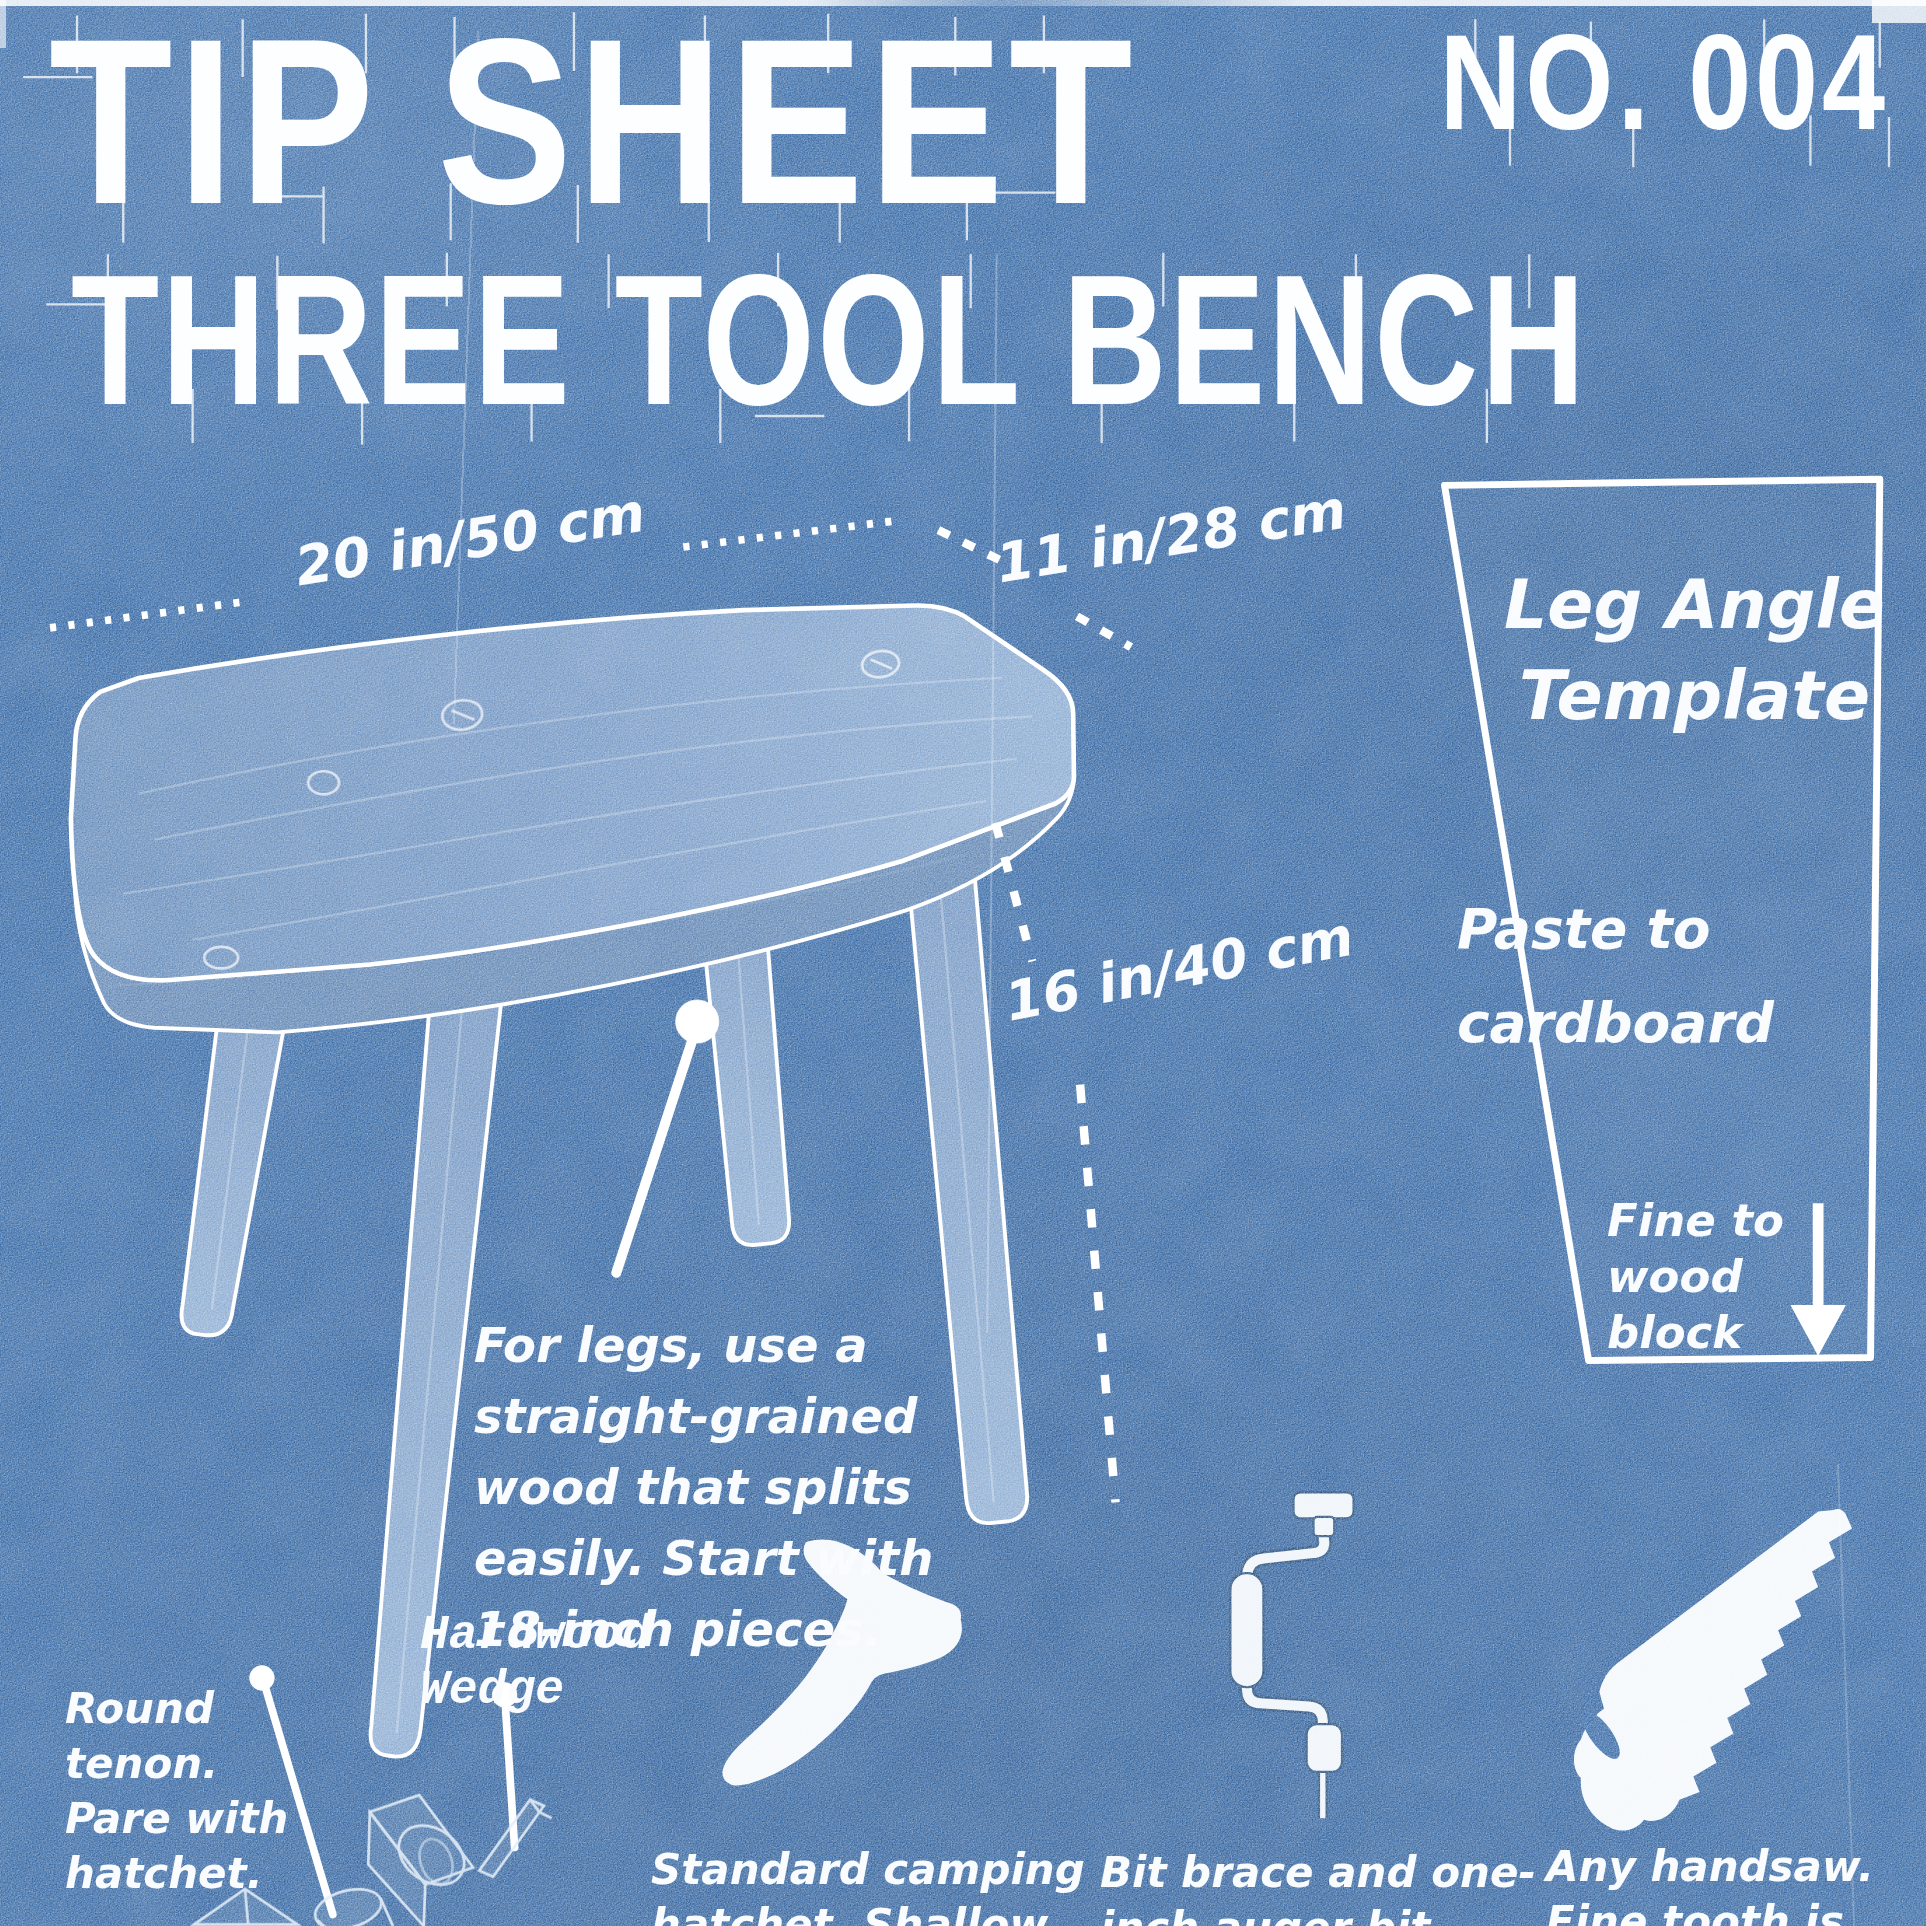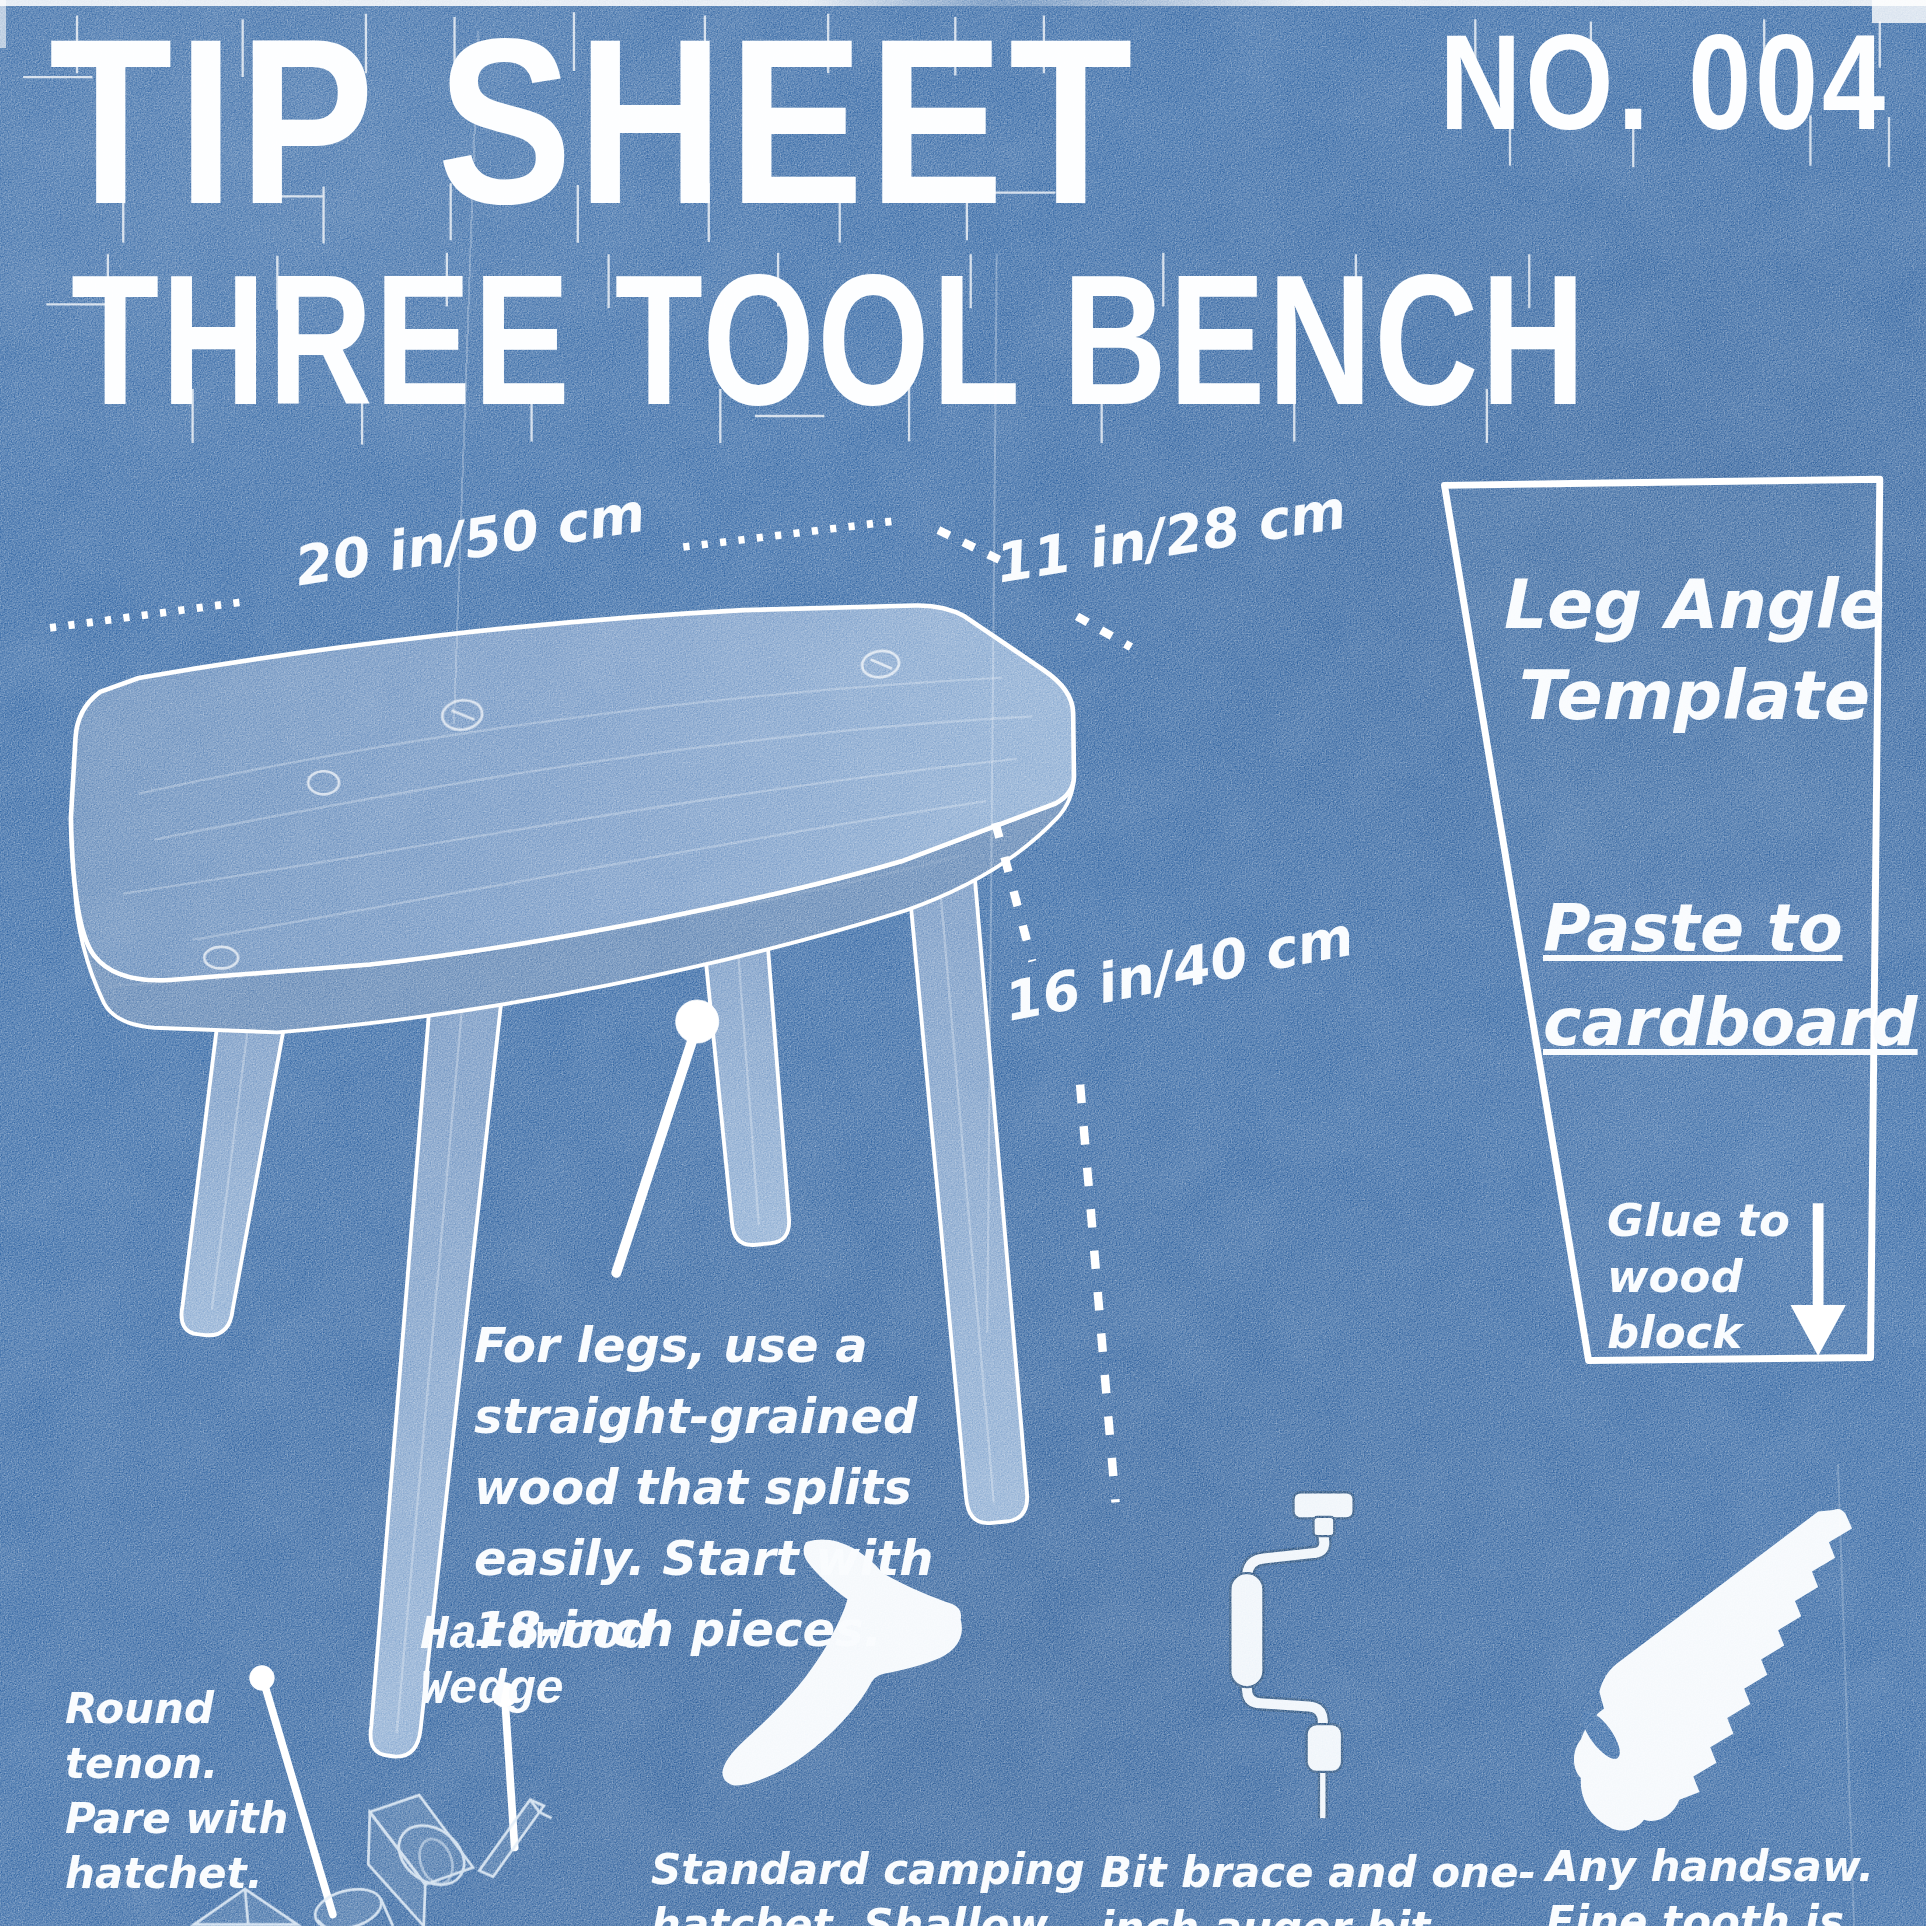--- a/index.html
+++ b/index.html
@@ -24,21 +24,21 @@
   #subtitle{left:71px;top:248px;font-size:185px;letter-spacing:3.1px;}
   #subtitle .squeeze{transform:scaleX(.78);}
   
   .ann{font-family:"DejaVu Sans", sans-serif;font-weight:bold;font-style:italic;color:#f8fbfe;}
   .dim{font-size:54px;transform-origin:0 0;}
   #dim-width{left:291px;top:536px;transform:rotate(-9deg);}
   #dim-depth{left:992px;top:533px;transform:rotate(-9deg);}
   #dim-height{left:1000px;top:972px;transform:rotate(-11deg);}
   #leg-note{left:474px;top:1310px;font-size:48px;line-height:71px;}
   #panel-title{left:1504px;top:559px;font-size:68px;line-height:91px;text-align:center;}
-  #panel-paste{left:1543px;top:882px;font-size:65px;line-height:94px;text-decoration:underline;}
+  #panel-paste{left:1457px;top:882px;font-size:55px;line-height:94px;}
   #panel-glue{left:1607px;top:1193px;font-size:45px;line-height:56px;}
   #tenon-note{left:65px;top:1681px;font-size:42px;line-height:55px;}
   #wedge-note{left:420px;top:1608px;font-size:48px;line-height:55px;font-family:Liberation Mono, monospace;}
   .tool-caption{font-size:42px;line-height:55px;}
   #cap-hatchet{left:651px;top:1842px;}
   #cap-brace{left:1100px;top:1845px;}
   #cap-saw{left:1546px;top:1839px;}
   
   .scan-edge{left:0;top:0;width:100%;height:6.2px;opacity:.85;
     background:linear-gradient(90deg,#fff 0 42%,rgba(255,255,255,.25) 52%,#fff 68%,#fff);}
@@ -217,21 +217,21 @@
   <div class="abs ann pre" id="leg-note">For legs, use a
 straight-grained
 wood that splits
 easily. Start with
 18-inch pieces.</div>
 
   <div class="abs ann pre" id="panel-title">Leg Angle
 Template</div>
   <div class="abs ann pre" id="panel-paste">Paste to
 cardboard</div>
-  <div class="abs ann pre" id="panel-glue">Glue to
+  <div class="abs ann pre" id="panel-glue">Fine to
 wood
 block</div>
 
   <div class="abs ann pre" id="tenon-note">Round
 tenon.
 Pare with
 hatchet.</div>
   <div class="abs ann pre" id="wedge-note">Hardwood
 Wedge</div>
 

